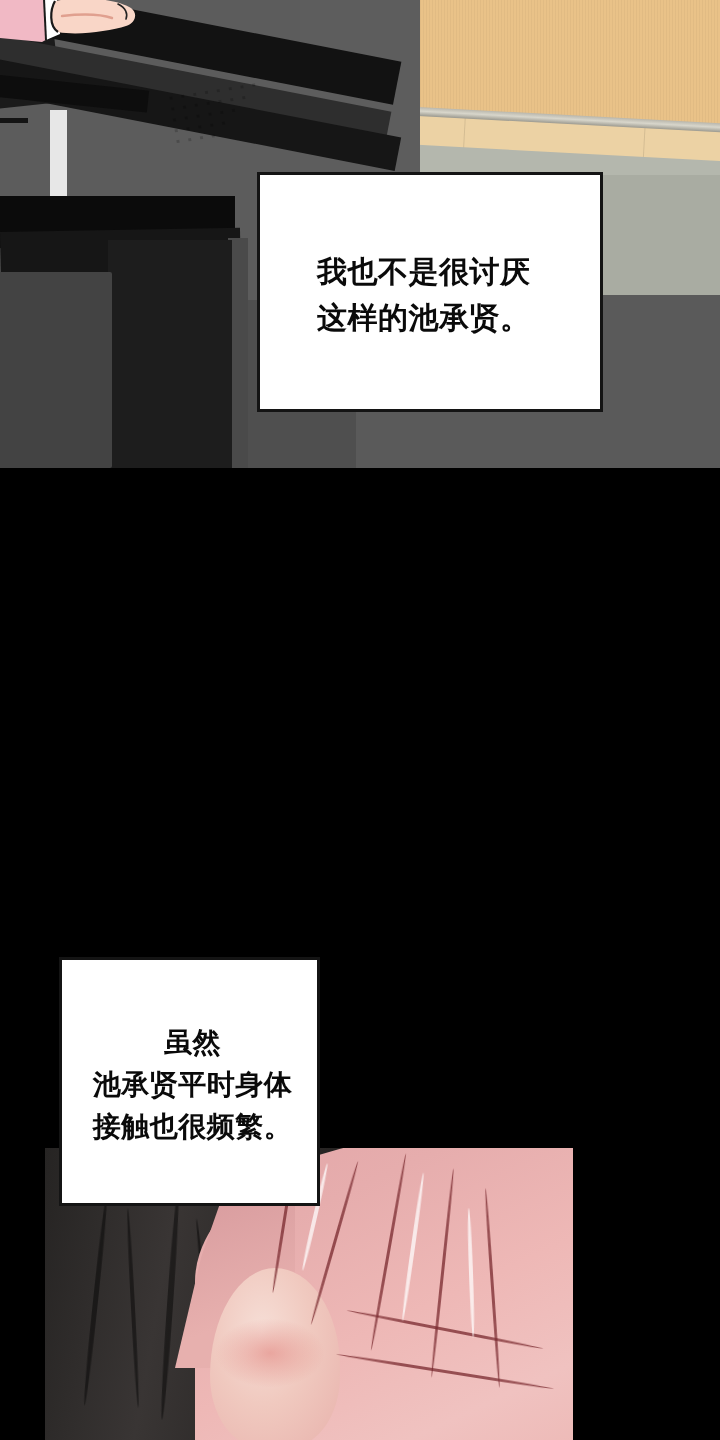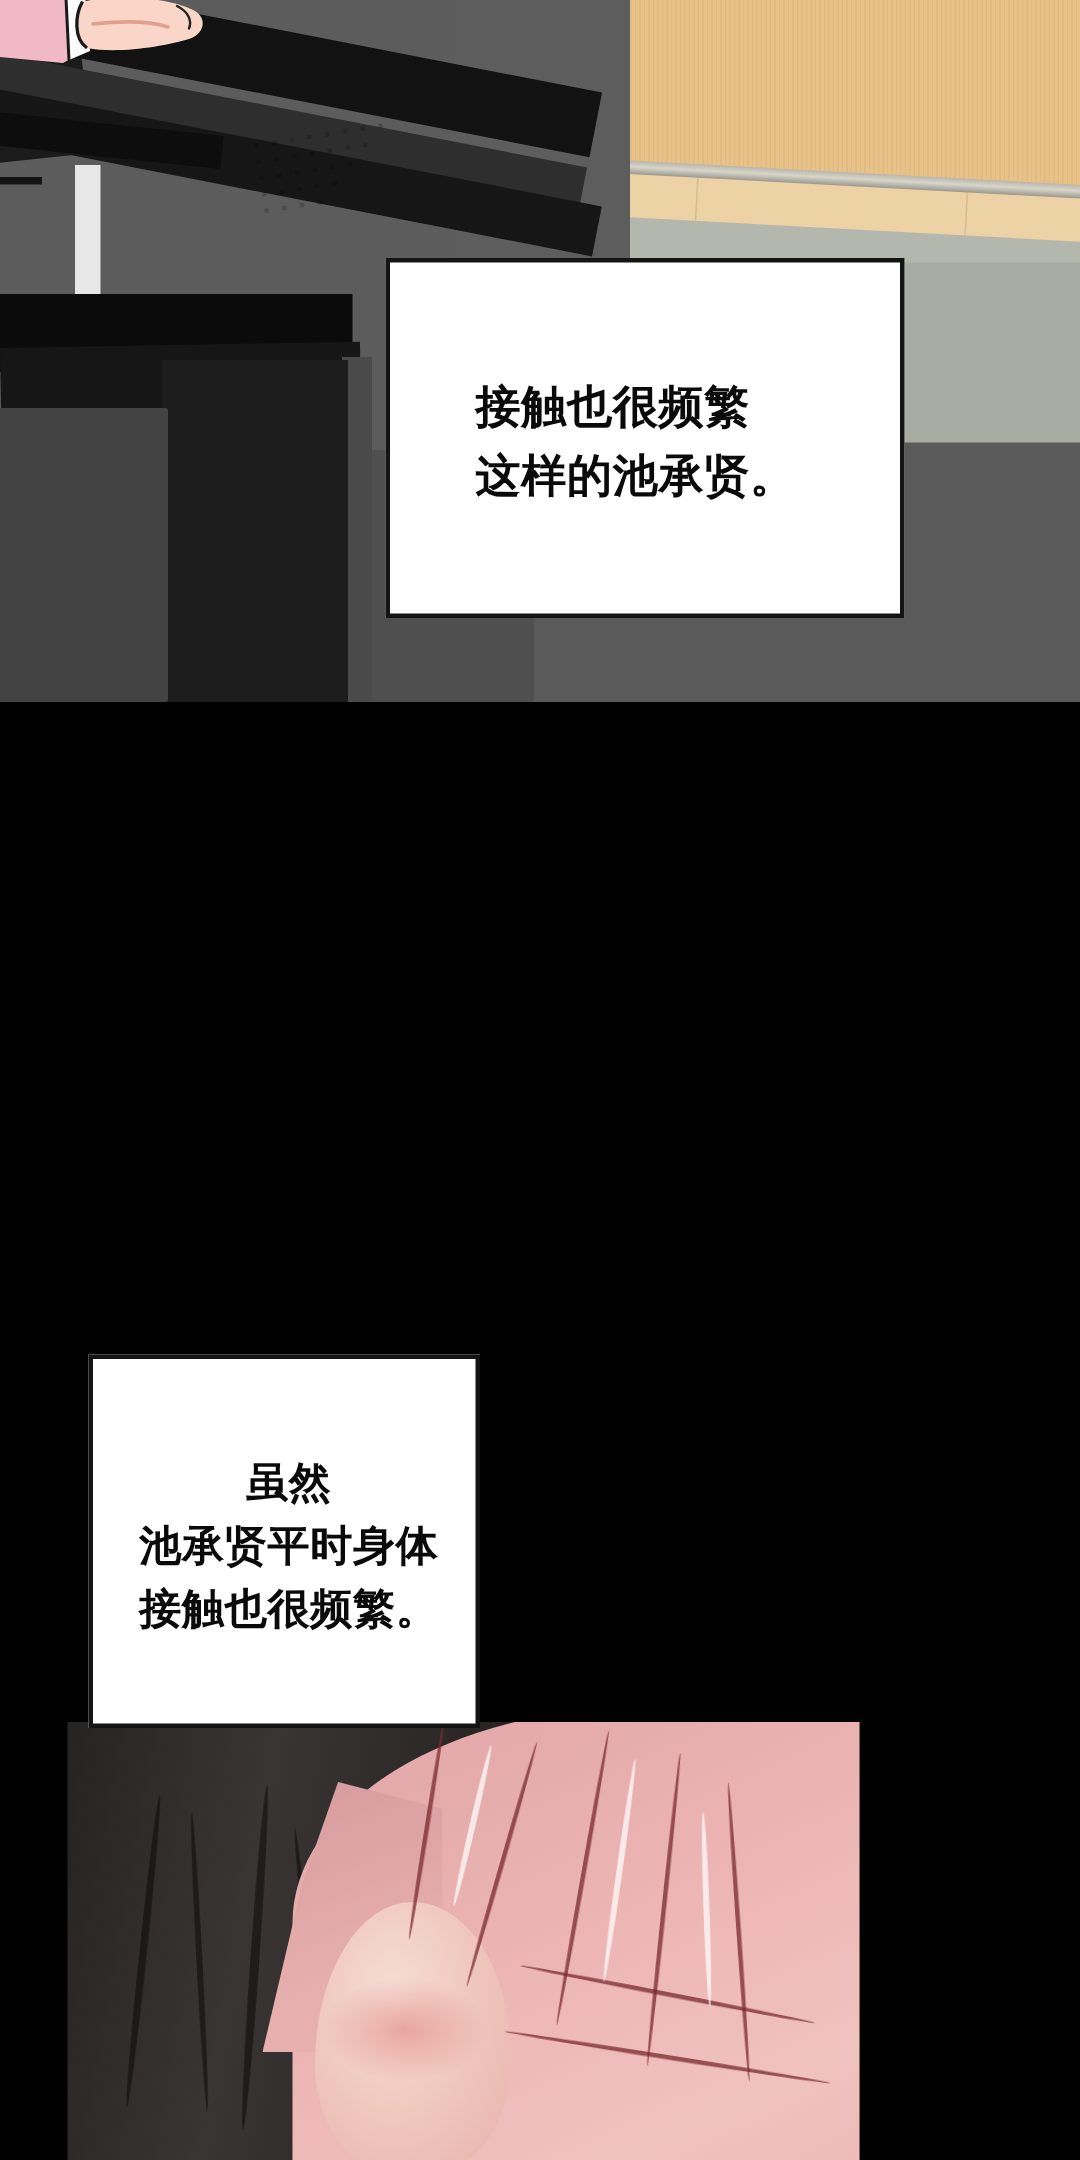--- a/index.html
+++ b/index.html
@@ -297,21 +297,21 @@
   }
   .bubble-2 {
     left: 332px; top: 354px;
     width: 339px; height: 317px;
     font-size: 30px;
     line-height: 46px;
     padding: 18px 0 0 12px;
     z-index: 5;
   }
   .bubble-3 {
-    left: 59px; top: 903px;
+    left: 59px; top: 957px;
     width: 261px; height: 249px;
     font-size: 28px;
     line-height: 42px;
     padding: 62px 0 0 6px;
     text-align: center;
     z-index: 6;
   }
 </style>
 </head>
 <body>
@@ -391,21 +391,21 @@
     <div class="pink-strand" style="left:396px;top:20px;width:3px;height:210px;transform:rotate(6deg);"></div>
     <div class="pink-strand" style="left:446px;top:40px;width:3px;height:200px;transform:rotate(-4deg);"></div>
     <div class="pink-strand" style="left:300px;top:180px;width:200px;height:3px;transform:rotate(11deg);"></div>
     <div class="pink-strand" style="left:290px;top:222px;width:220px;height:3px;transform:rotate(9deg);"></div>
 
     <div class="pink-hilite" style="left:268px;top:14px;width:4px;height:110px;transform:rotate(13deg);"></div>
     <div class="pink-hilite" style="left:366px;top:24px;width:4px;height:150px;transform:rotate(8deg);"></div>
     <div class="pink-hilite" style="left:424px;top:60px;width:4px;height:130px;transform:rotate(-2deg);"></div>
   </div>
 
-  <div class="bubble bubble-1">接触也很频繁
+  <div class="bubble bubble-1">我也不是很讨厌
 这样的池承贤。</div>
 
 
   <div class="bubble bubble-3">虽然
 池承贤平时身体
 接触也很频繁。</div>
 
 </div>
 
 </body></html>

